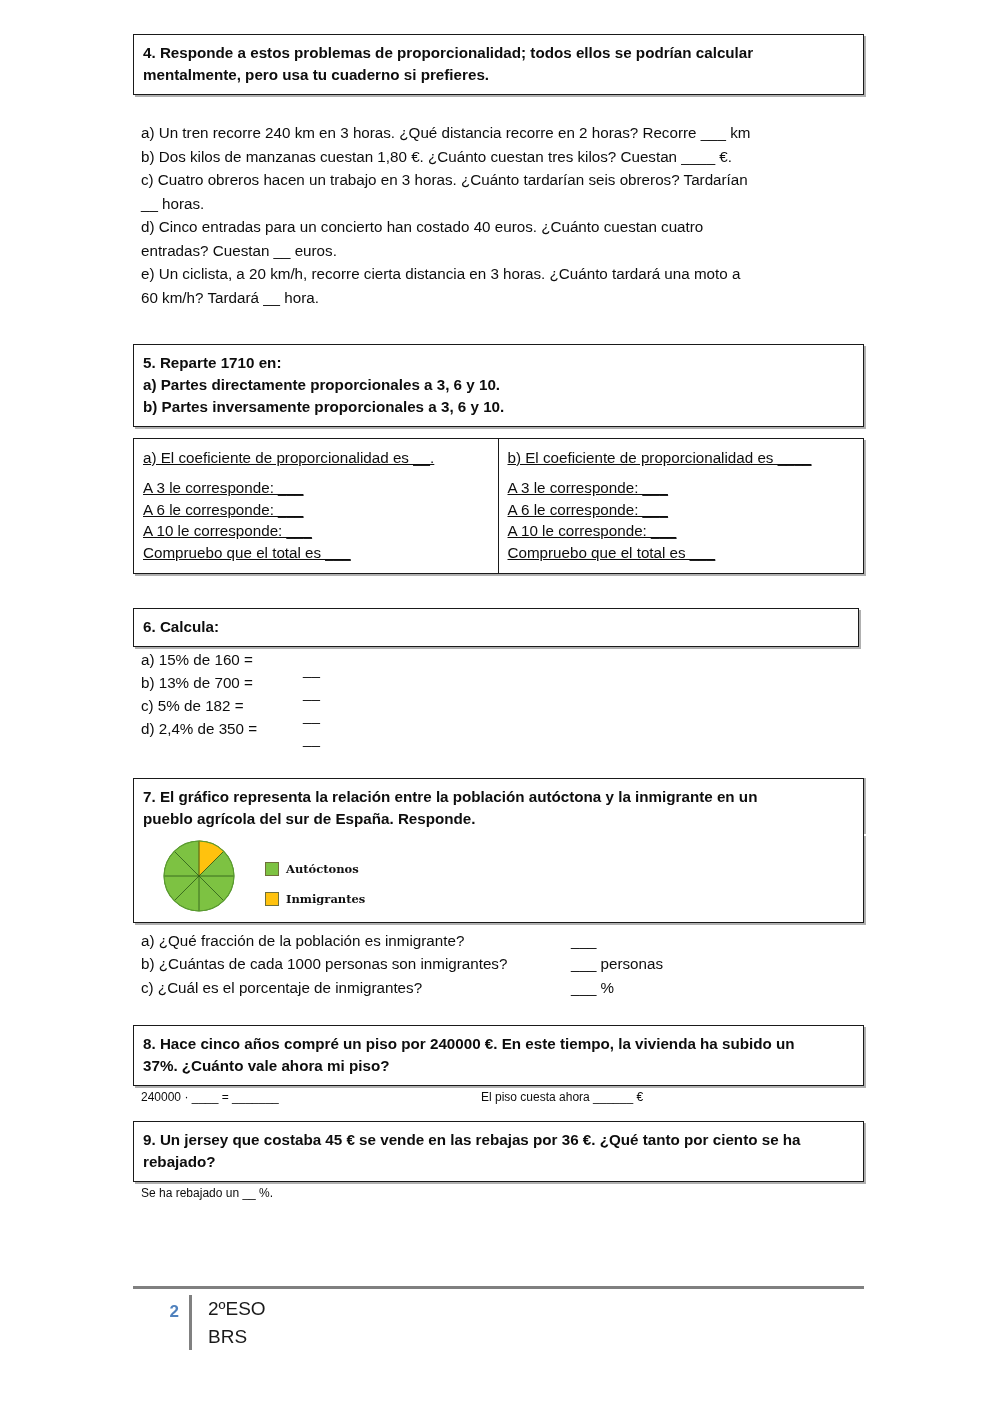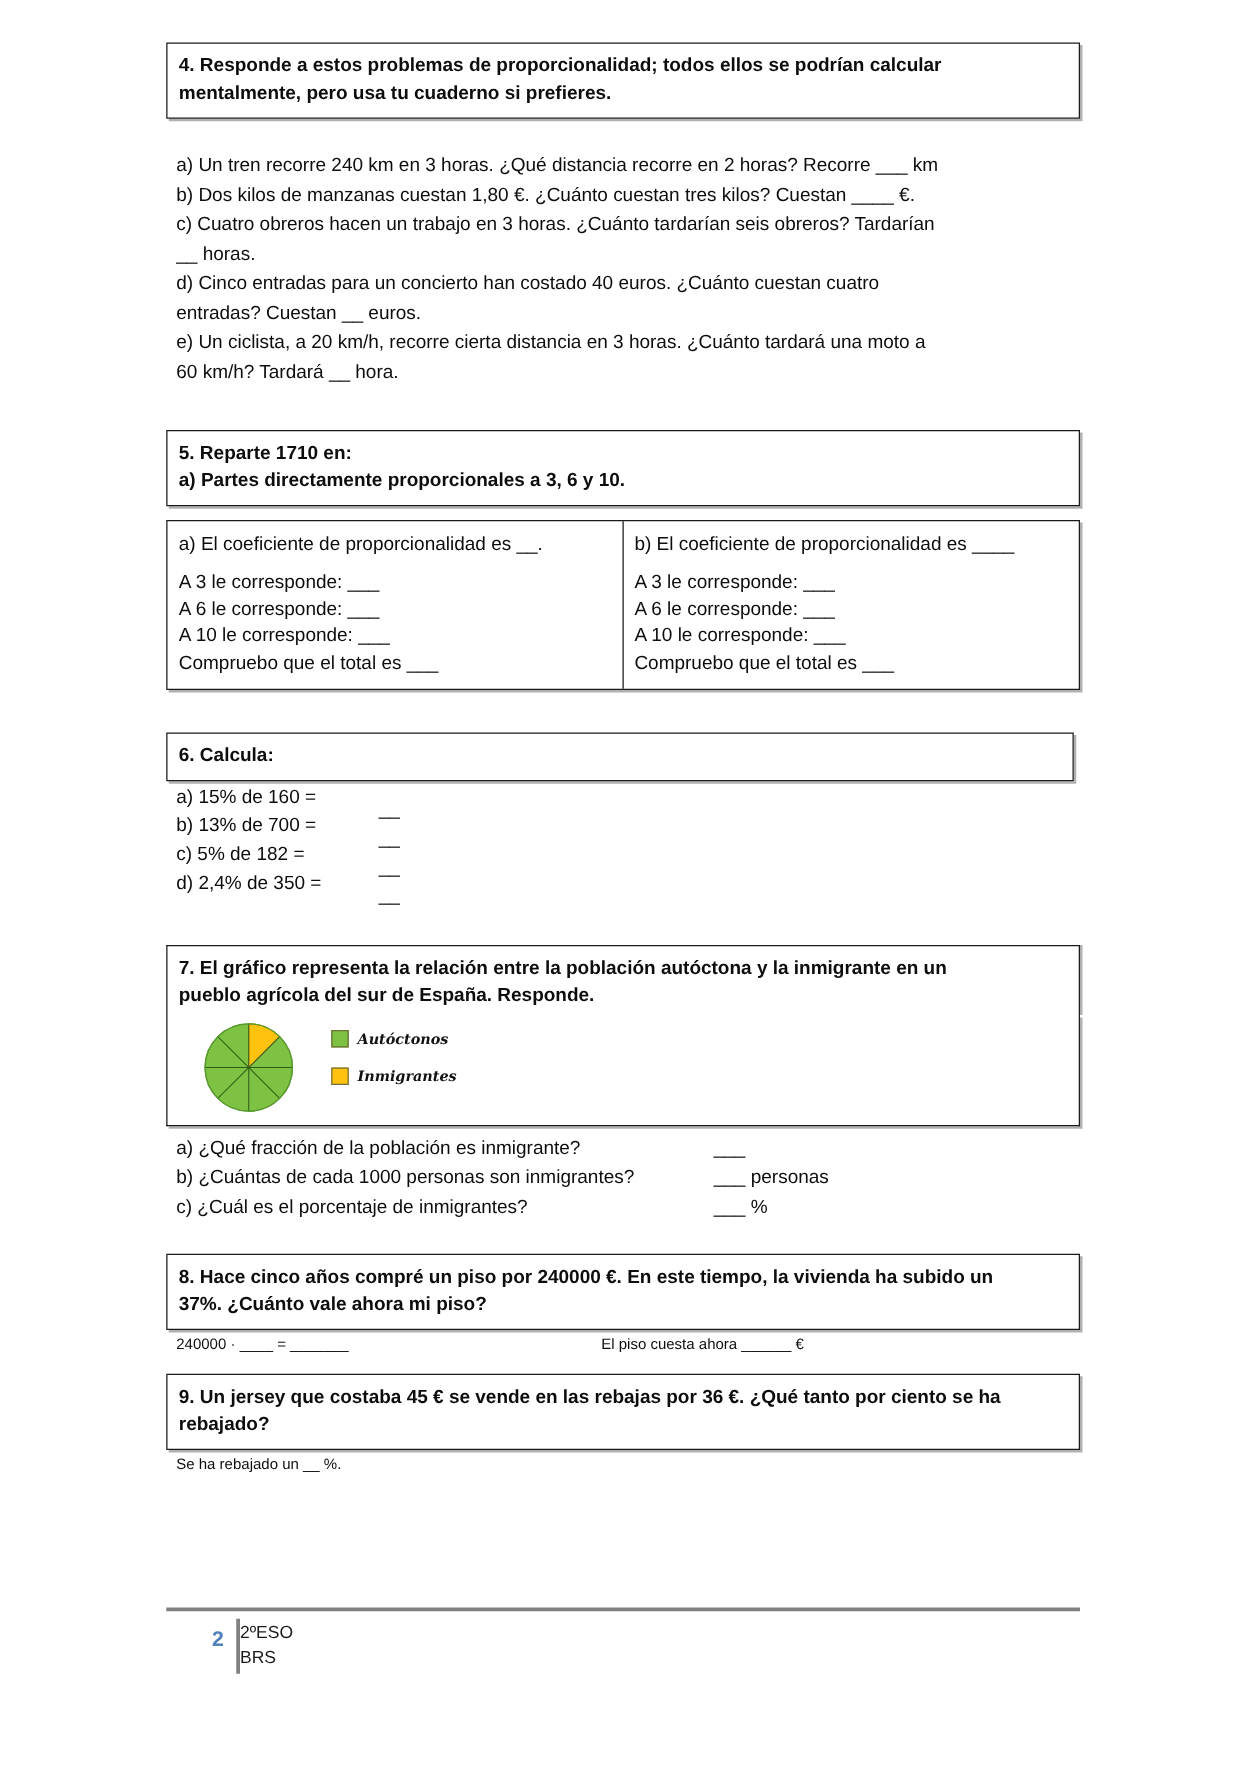--- a/index.html
+++ b/index.html
@@ -67,21 +67,21 @@
     background: #fff;
   }
   .split-table .col {
     flex: 0 0 50%;
     padding: 8px 9px 9px 9px;
     font-size: 15.2px;
     line-height: 1.42;
     box-sizing: border-box;
   }
   .split-table .col.left { border-right: 1.5px solid #1a1a1a; }
-  .split-table .col .line { display: block; }
+  .split-table .col .line { display: block; text-decoration: underline; }
   .split-table .col .spacer { height: 9px; }
 
   
   .calc-list {
     font-size: 15.2px;
     line-height: 1.0;
     padding-left: 8px;
     padding-top: 5px;
   }
   .calc-row {
@@ -122,23 +122,22 @@
   .pie-wrap { width: 80px; height: 76px; }
   .legend {
     margin-left: 26px;
     font-family: "DejaVu Serif", serif;
     font-size: 11.5px;
     font-weight: bold;
     color: #111;
   }
   .legend-row {
     display: flex;
-    align-items: flex-start;
+    align-items: flex-end;
     height: 30px;
-    font-style: italic;
   }
   .legend-swatch {
     width: 14px;
     height: 14px;
     border: 1px solid #6f6f3a;
     margin-right: 7px;
     box-sizing: border-box;
   }
 
   
@@ -188,22 +187,22 @@
     padding-top: 6px;
     box-sizing: border-box;
   }
   .footer-bar {
     width: 3px;
     align-self: stretch;
     background: #808080;
     min-height: 44px;
   }
   .footer-text {
-    padding-left: 0;
-    font-size: 14px;
+    padding-left: 16px;
+    font-size: 19px;
     line-height: 1.45;
     color: #1a1a1a;
   }
   .footer-text .line { display: block; }
 </style>
 </head>
 <body>
 
 <div class="page">
   <div class="content">
@@ -226,20 +225,21 @@
       <span class="line">entradas? Cuestan __ euros.</span>
       <span class="line">e) Un ciclista, a 20 km/h, recorre cierta distancia en 3 horas. ¿Cuánto tardará una moto a</span>
       <span class="line">60 km/h? Tardará __ hora.</span>
     </div>
 
     <div class="gap-xl"></div>
 
     <div class="qbox">
       <span class="line">5. Reparte 1710 en:</span>
       <span class="line">a) Partes directamente proporcionales a 3, 6 y 10.</span>
+      <span class="line">b) Partes inversamente proporcionales a 3, 6 y 10.</span>
     </div>
 
     <div class="gap-sm"></div>
 
     <div class="split-table">
       <div class="col left">
         <span class="line">a) El coeficiente de proporcionalidad es __.</span>
         <div class="spacer"></div>
         <span class="line">A 3 le corresponde: ___</span>
         <span class="line">A 6 le corresponde: ___</span>

